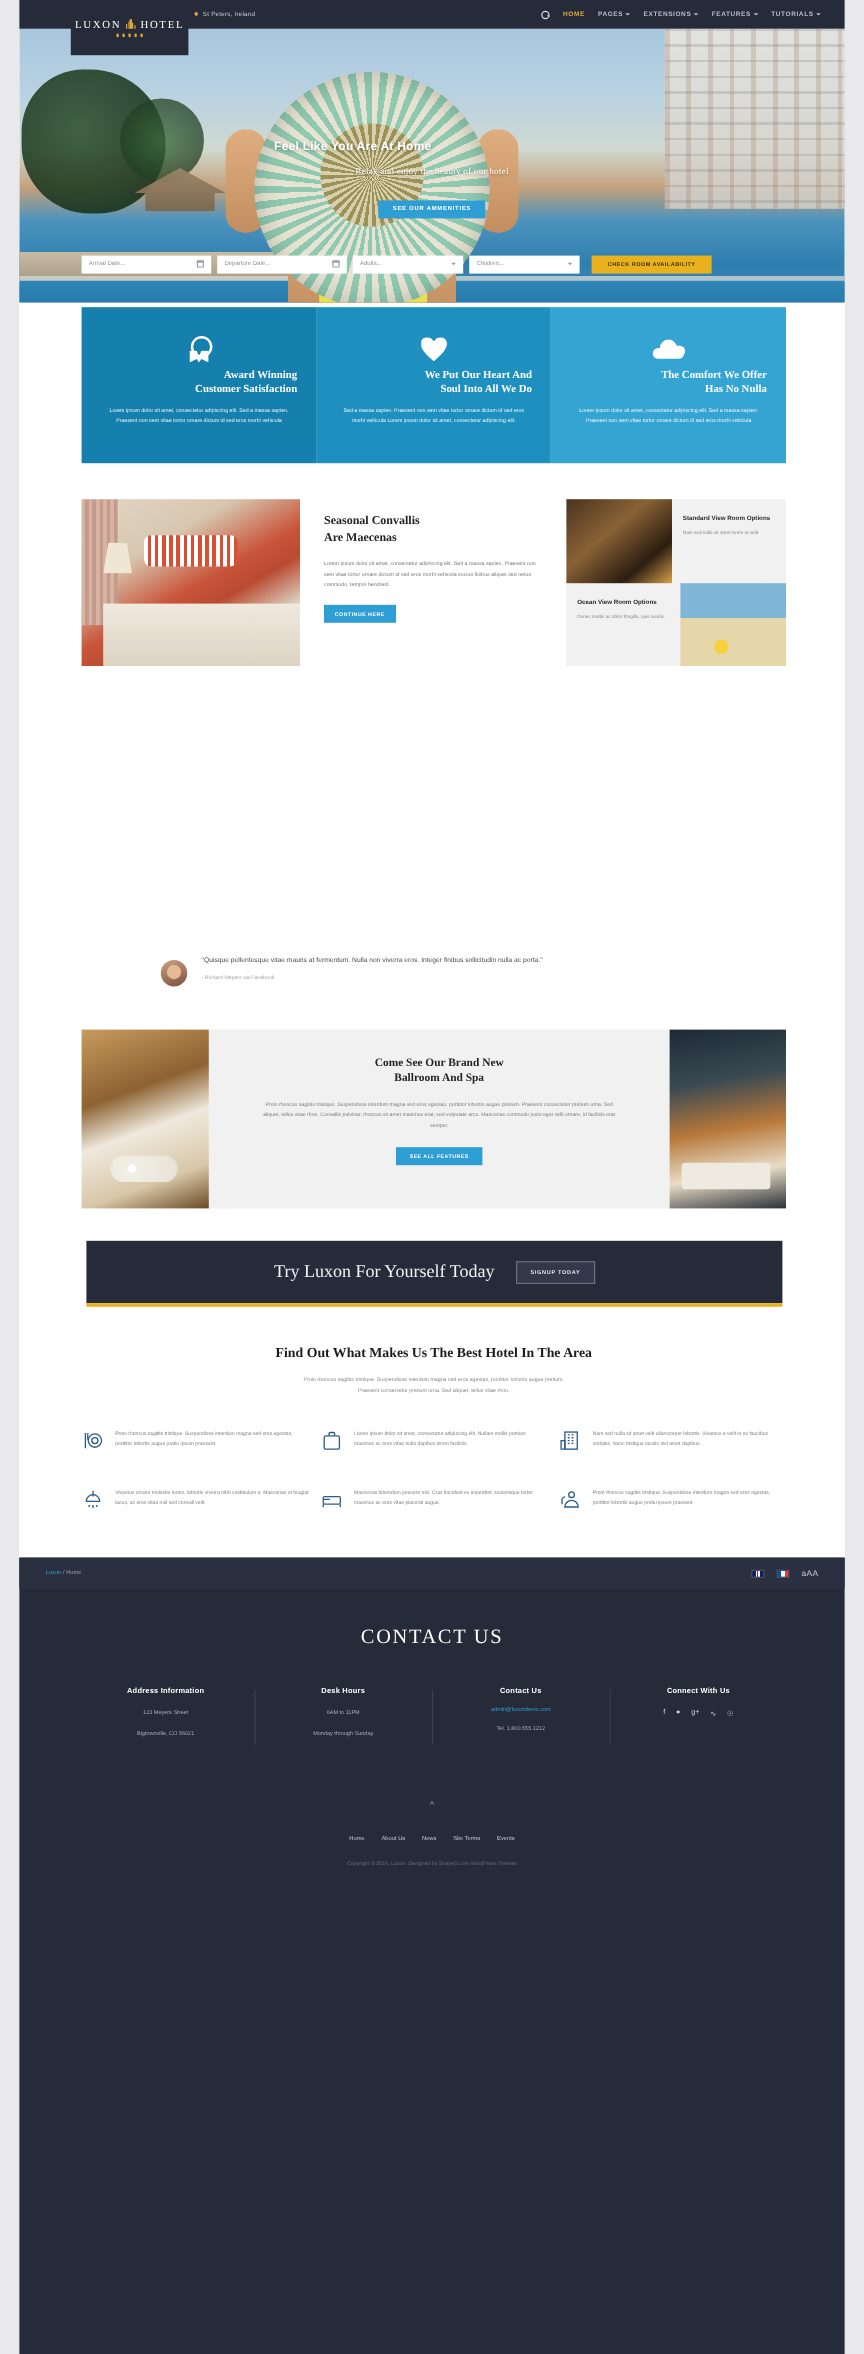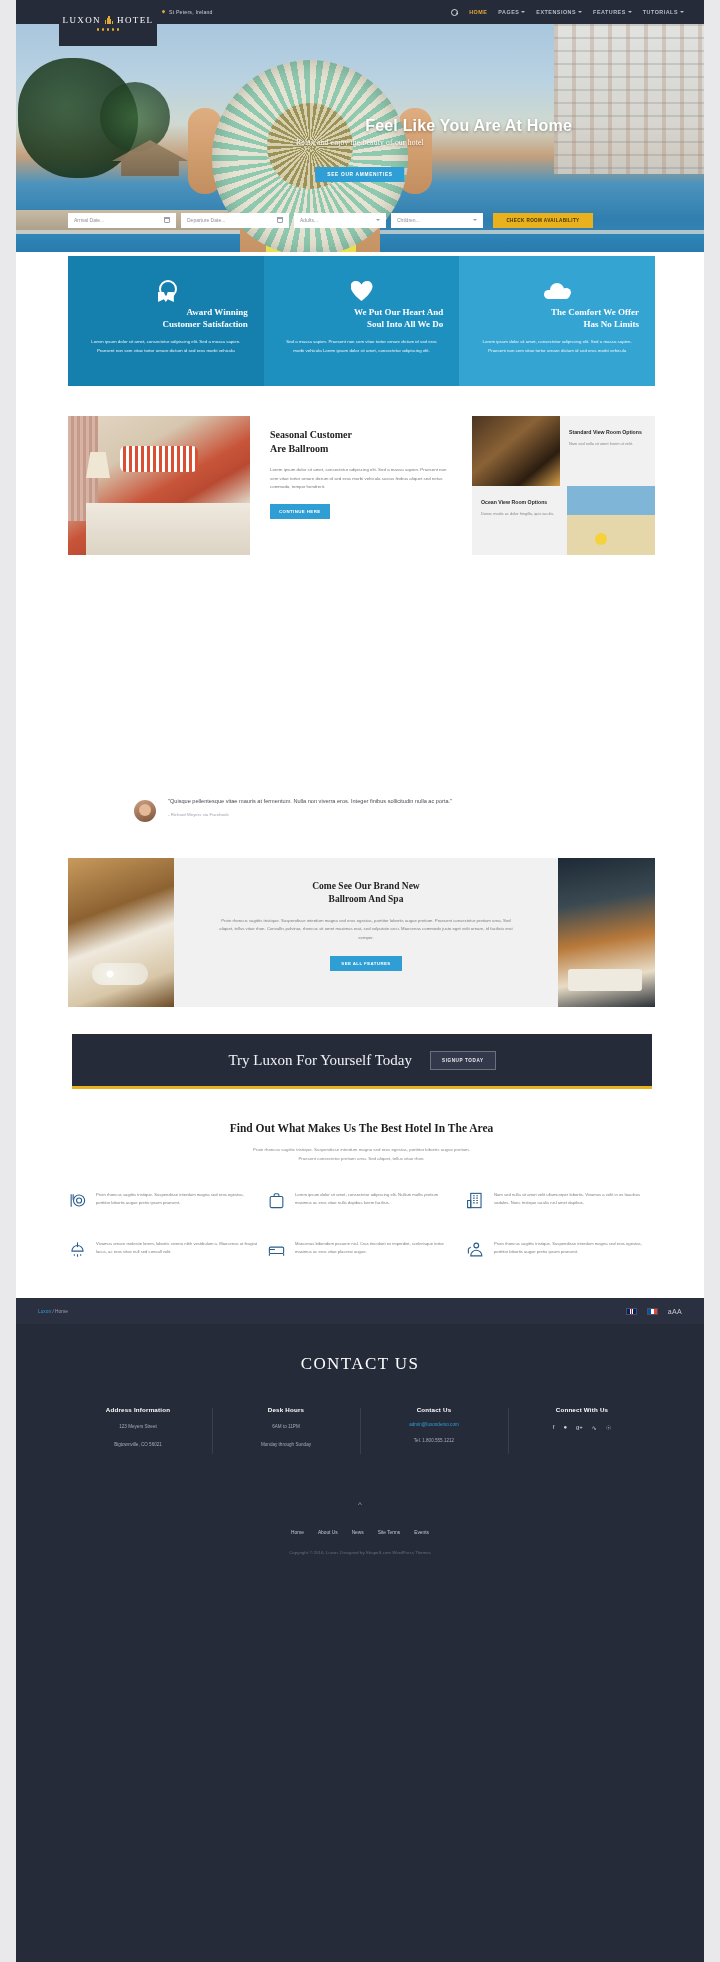--- a/index.html
+++ b/index.html
@@ -64,21 +64,21 @@
     box-shadow: inset 0 0 22px rgba(0,0,0,.22); }
   .hat::after { content:""; position:absolute; left:28%; top:22%; width:44%; height:44%; border-radius:50%;
     background: repeating-conic-gradient(from 0deg at 50% 50%, #d8cfae 0deg 5deg, #9a9256 5deg 10deg); }
   .arm-l { position: absolute; left: 172px; top: 84px; width: 34px; height: 86px; background: linear-gradient(180deg,#dfae80,#c28e5f); border-radius: 16px; }
   .arm-r { position: absolute; left: 382px; top: 84px; width: 34px; height: 86px; background: linear-gradient(180deg,#dfae80,#c28e5f); border-radius: 16px; }
   .body { position: absolute; left: 224px; top: 150px; width: 140px; height: 100px; background: linear-gradient(180deg,#d8a878,#c08d5e); border-radius: 30px 30px 14px 14px; }
   .bikini { position: absolute; left: 250px; top: 204px; width: 90px; height: 34px; background: #e8e14f; border-radius: 8px; }
   .deck { position: absolute; left: 0; top: 186px; width: 230px; height: 24px; background: linear-gradient(180deg,#c8bba6,#a99c86); }
   .pool { position: absolute; left: 0; top: 210px; width: 688px; height: 42px; background: linear-gradient(180deg,#2f86b8,#1f6b9c); }
   .poolrim { position: absolute; left: 0; top: 206px; width: 688px; height: 6px; background: #cfd4d2; opacity:.8; }
-  .hero-title { position: absolute; left: 0; top: 93px; width: 556px; text-align: right; color: #fff; font-size: 16px; font-weight: bold; letter-spacing: .2px; text-shadow: 0 1px 3px rgba(0,0,0,.35); }
+  .hero-title { position: absolute; left: 0; top: 93px; width: 556px; text-align: center; color: #fff; font-size: 10px; font-weight: bold; letter-spacing: .2px; text-shadow: 0 1px 3px rgba(0,0,0,.35); }
   .hero-sub { position: absolute; left: 0; top: 114px; width: 688px; text-align: center; color: #fff; font-family: "Liberation Serif", serif; font-size: 7.6px; letter-spacing: .2px; text-shadow: 0 1px 2px rgba(0,0,0,.4); }
   .hero-btn { position: absolute; left: 50%; top: 143px; transform: translateX(-50%); background: #2f9ed4; color: #fff; font-size: 4.8px; font-weight: bold; letter-spacing: .7px; padding: 5px 12px; cursor: pointer; }
 
   
   .bookbar { position: absolute; left: 52px; top: 211px; width: 587px; height: 18px; display: flex; gap: 5px; align-items: center; z-index: 5; }
   .bf { background: #fff; height: 15px; display: flex; align-items: center; padding: 0 6px; font-size: 5px; color: #8d9097; position: relative; }
   .bf.d1 { width: 108px; } .bf.d2 { width: 108px; } .bf.d3 { width: 92px; } .bf.d4 { width: 92px; }
   .cal-icon { position: absolute; right: 6px; top: 4px; width: 6px; height: 6px; border: .8px solid #9aa0a8; border-radius: 1px; }
   .cal-icon::before { content:""; position:absolute; left:-.8px; top:-.8px; width:6px; height:1.8px; background:#9aa0a8; }
   .sel-caret { position: absolute; right: 6px; top: 6px; width: 0; height: 0; border-left: 2.4px solid transparent; border-right: 2.4px solid transparent; border-top: 2.6px solid #9aa0a8; }
@@ -308,37 +308,37 @@
         <div>Soul Into All We Do</div>
       </div>
       <div class="tc-body">Sed a massa sapien. Praesent non sem vitae tortor ornare dictum id sed eros morbi vehicula Lorem ipsum dolor sit amet, consectetur adipiscing elit.</div>
     </div>
     <div class="tcard c3">
       <div class="tc-icon">
             <span class="cloud"></span>
           </div>
       <div class="tc-title">
         <div>The Comfort We Offer</div>
-        <div>Has No Limits</div>
+        <div>Has No Nulla</div>
       </div>
       <div class="tc-body">Lorem ipsum dolor sit amet, consectetur adipiscing elit. Sed a massa sapien. Praesent non sem vitae tortor ornare dictum id sed eros morbi vehicula</div>
     </div>
   </div>
 
   <div class="seasonal">
     <div class="s-img">
       <div class="drape"></div>
       <div class="lamp"></div>
       <div class="bed"></div>
       <div class="pillow"></div>
     </div>
     <div class="s-mid">
       <div class="s-h">
-        <div>Seasonal Customer</div>
-        <div>Are Ballroom</div>
+        <div>Seasonal Convallis</div>
+        <div>Are Maecenas</div>
       </div>
       <div class="s-p">Lorem ipsum dolor sit amet, consectetur adipiscing elit. Sed a massa sapien. Praesent non sem vitae tortor ornare dictum id sed eros morbi vehicula socius finibus aliquet sed netus commodo, tempor hendrerit.</div>
       <div class="s-btn">CONTINUE HERE</div>
     </div>
     <div class="s-right">
       <div class="rrow">
         <div class="thumb th-spa"></div>
         <div class="txt">
           <div class="rt">Standard View Room Options</div>
           <div class="rp">Nam sed nulla sit amet lorem ut velit.</div>

